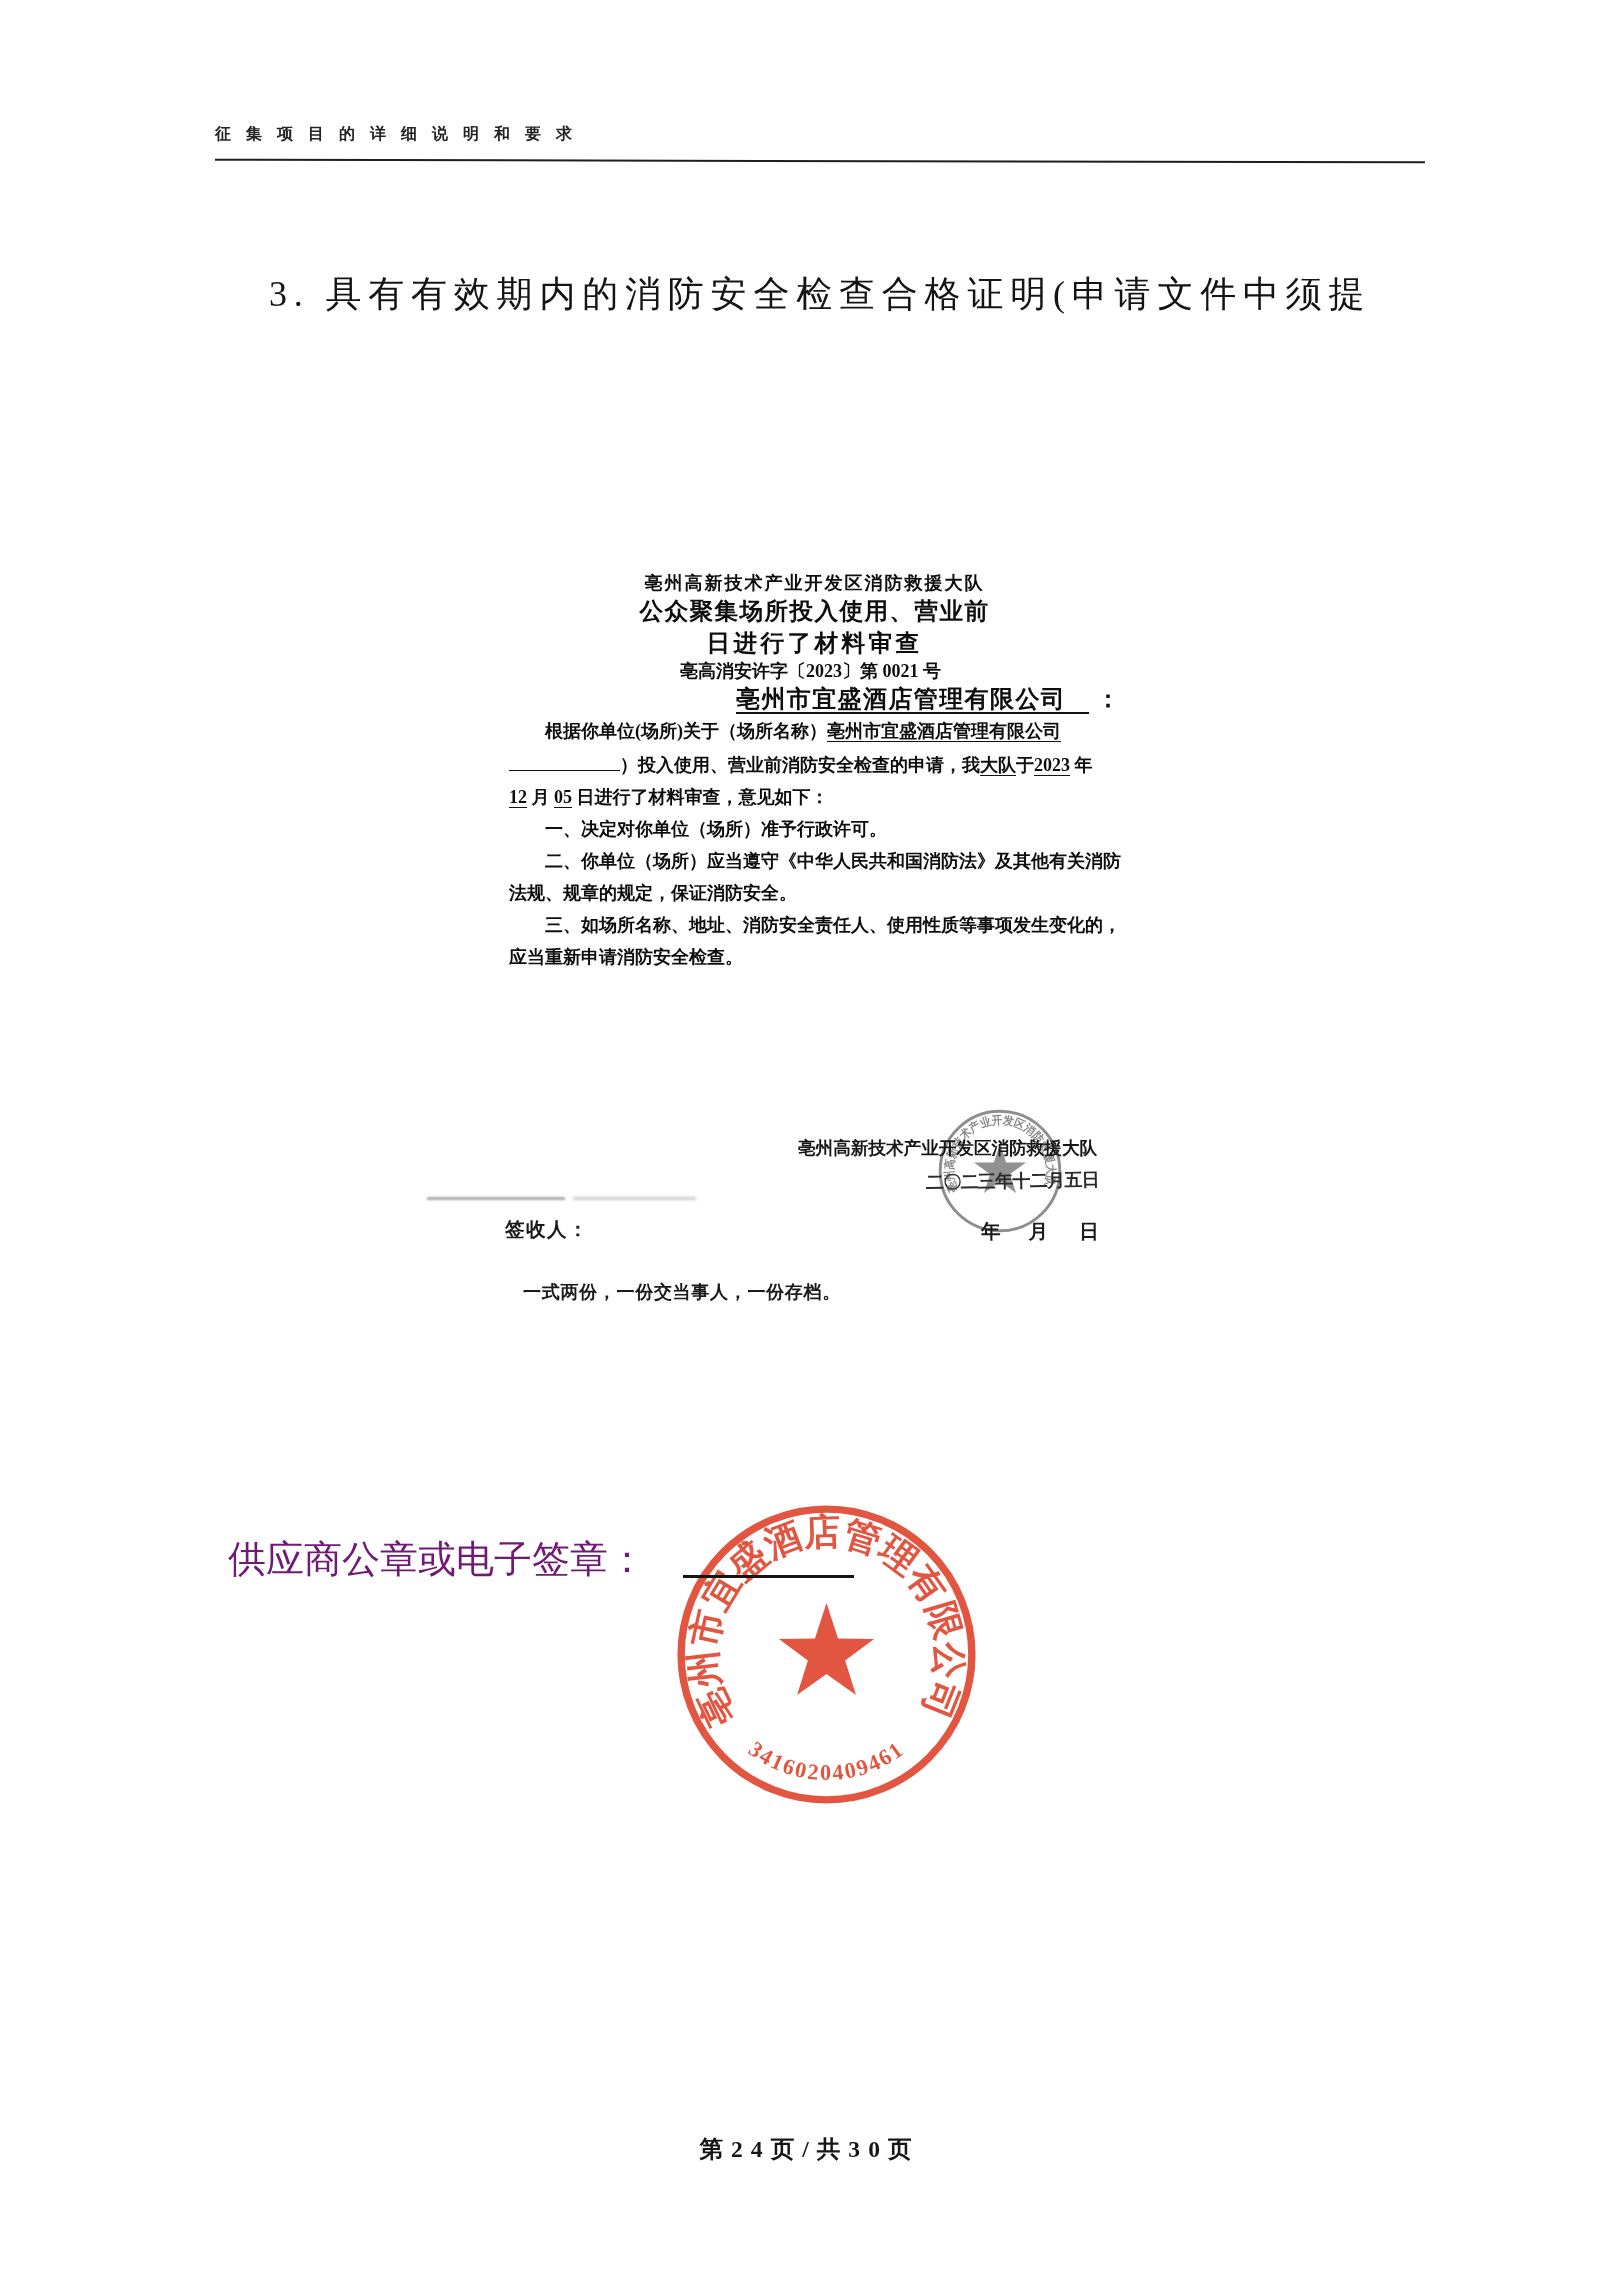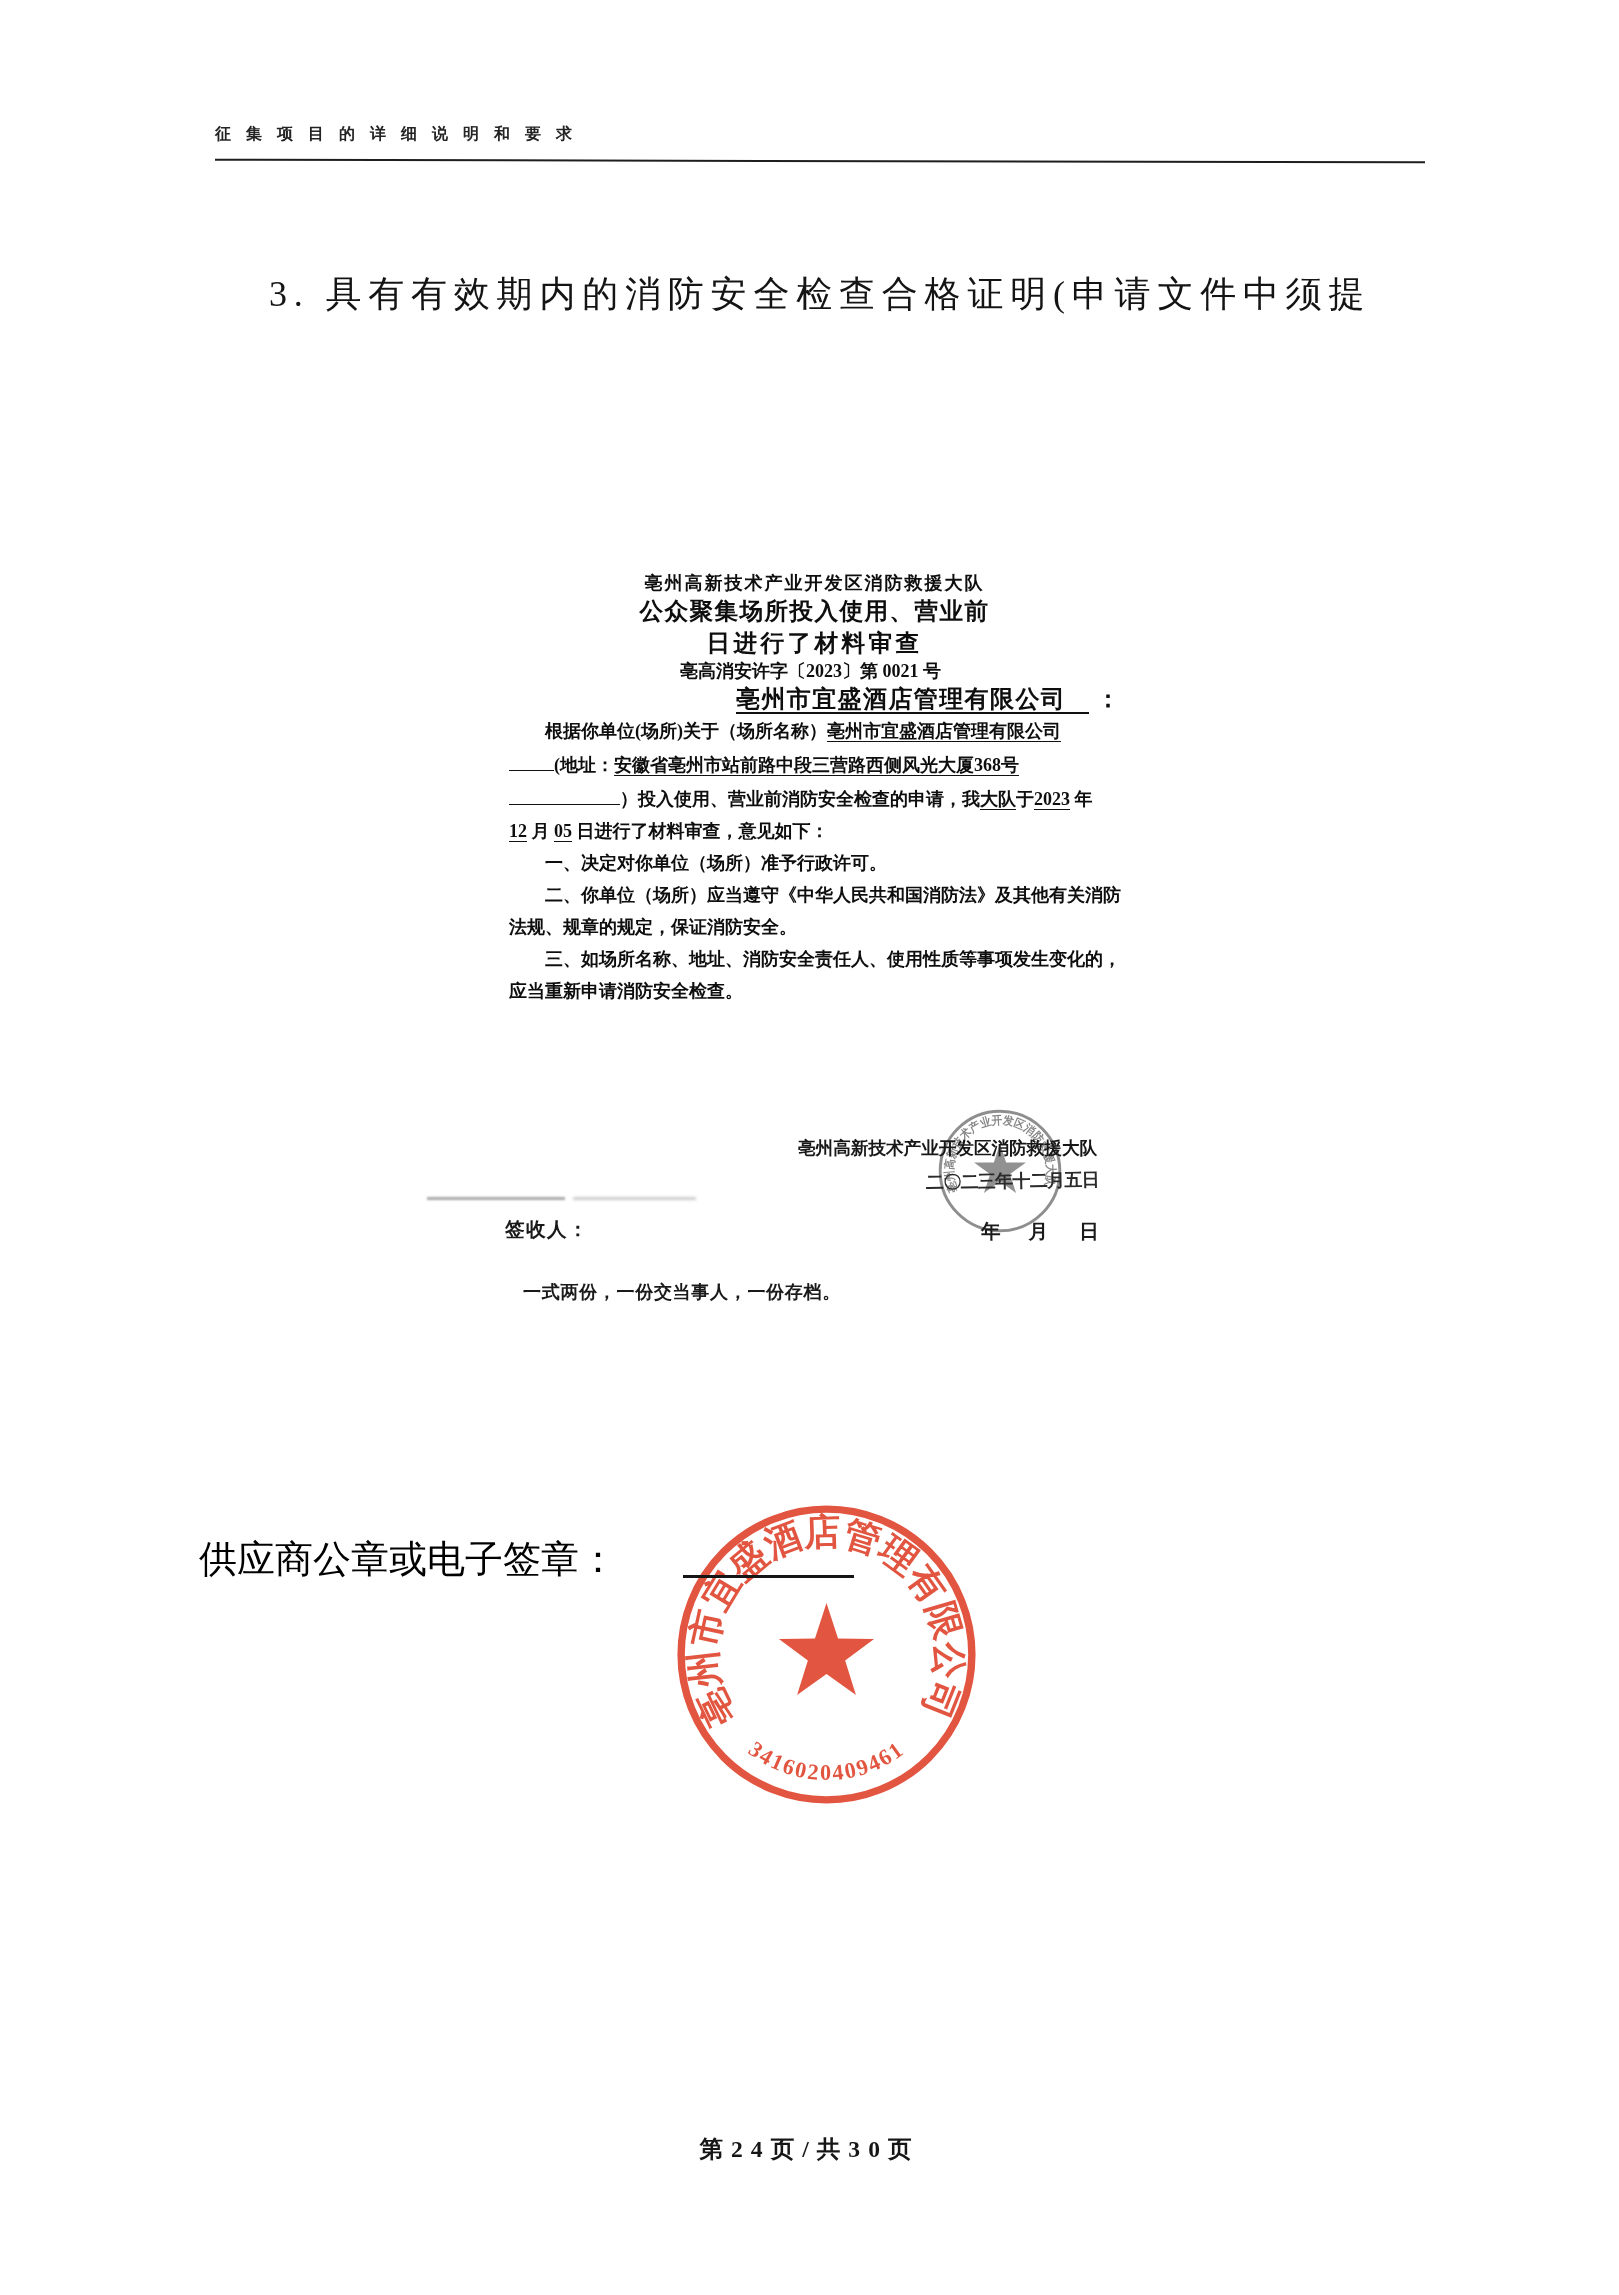--- a/index.html
+++ b/index.html
@@ -56,21 +56,21 @@
   }
   .sign-ymd { position:absolute; left:981px; top:1218px; font-size:19.6px; font-weight:700; white-space:nowrap; }
   .sign-ymd .g1 { margin-left:28px; } .sign-ymd .g2 { margin-left:31px; }
   .smudge1 { position:absolute; left:427px; top:1197px; width:138px; height:3.4px;
     background:#8c8c8c; filter:blur(1px); opacity:.75; }
   .smudge2 { position:absolute; left:573px; top:1197px; width:123px; height:2.7px;
     background:#a8a8a8; filter:blur(1.4px); opacity:.6; }
   .receiver { position:absolute; left:505px; top:1216px; font-size:19.6px; font-weight:700; letter-spacing:1.4px; }
   .copies { position:absolute; left:523px; top:1280px; font-size:18px; font-weight:700; letter-spacing:0.7px; }
   
-  .supplier-label { position:absolute; left:199px; top:1534px; font-size:38px; color:#000000; white-space:nowrap; }
+  .supplier-label { position:absolute; left:228px; top:1534px; font-size:38px; color:#701a75; white-space:nowrap; }
   .sig-line { position:absolute; left:683px; top:1575px; width:171px; height:2.7px; background:#151515; z-index:3; }
   .red-stamp { position:absolute; left:671px; top:1499px; width:311px; height:311px; opacity:0.85; z-index:2; }
   
   .footer {
     position:absolute; left:0; right:0; top:2133px; text-align:center;
     font-size:23.6px; font-weight:700; letter-spacing:8px; color:#161616;
   }
 </style>
 </head>
 <body>
@@ -87,21 +87,20 @@
   <section class="cert">
     <div class="c-issuer">亳州高新技术产业开发区消防救援大队</div>
     <div class="c-t1">公众聚集场所投入使用、营业前</div>
     <div class="c-t2">日进行了材料审查</div>
     <div class="c-num">亳高消安许字〔2023〕第 0021 号</div>
     <div class="c-rec">
       <span class="u-rec">亳州市宜盛酒店管理有限公司</span><span class="rec-colon">：</span>
     </div>
     <div class="c-body">
       <p class="ind"><span>根据你单位(场所)关于（场所名称）</span><span class="u">亳州市宜盛酒店管理有限公司</span></p>
-      <p><span class="blank w66"></span><span>(地址：</span><span class="u">安徽省亳州市站前路中段三营路西侧风光大厦368号</span></p>
       <p><span class="blank w165"></span><span>）投入使用、营业前消防安全检查的申请，我</span><span class="u">大队</span><span>于</span><span class="u">2023</span><span> 年</span></p>
       <p><span class="u">12</span><span> 月 </span><span class="u">05</span><span> 日进行了材料审查，意见如下：</span></p>
       <p class="ind">一、决定对你单位（场所）准予行政许可。</p>
       <p class="ind">二、你单位（场所）应当遵守《中华人民共和国消防法》及其他有关消防</p>
       <p>法规、规章的规定，保证消防安全。</p>
       <p class="ind">三、如场所名称、地址、消防安全责任人、使用性质等事项发生变化的，</p>
       <p>应当重新申请消防安全检查。</p>
     </div>
   </section>
 

